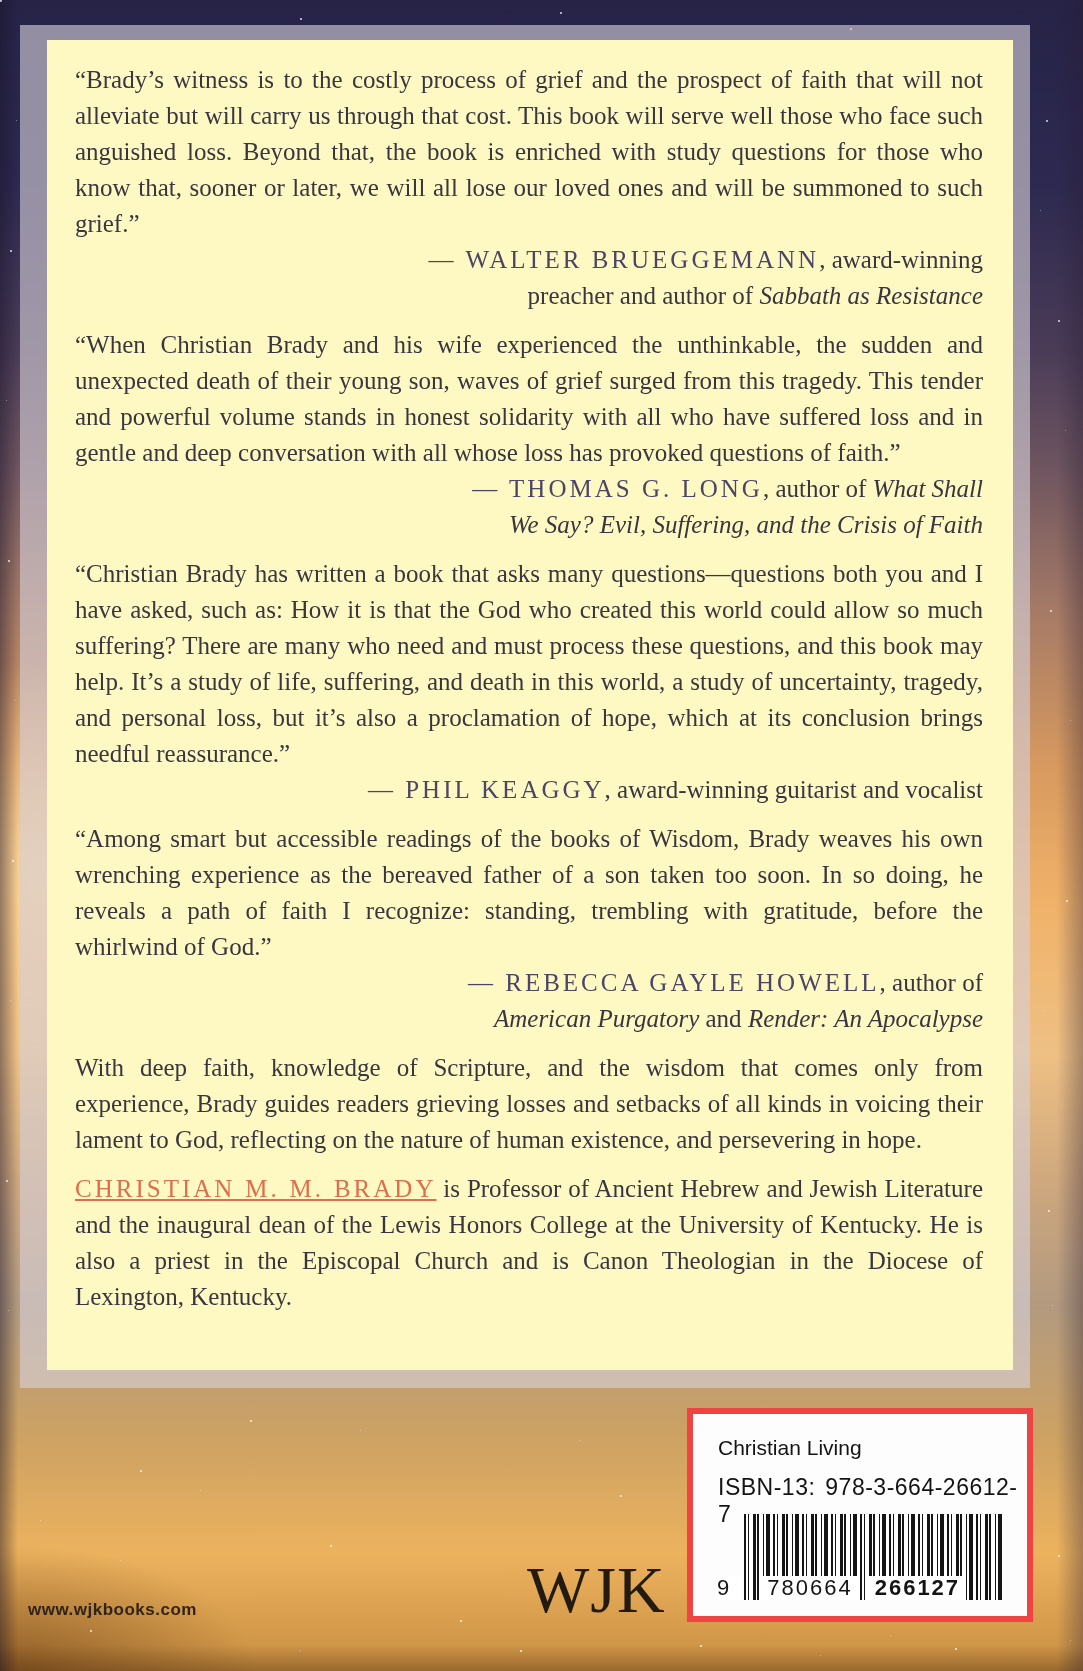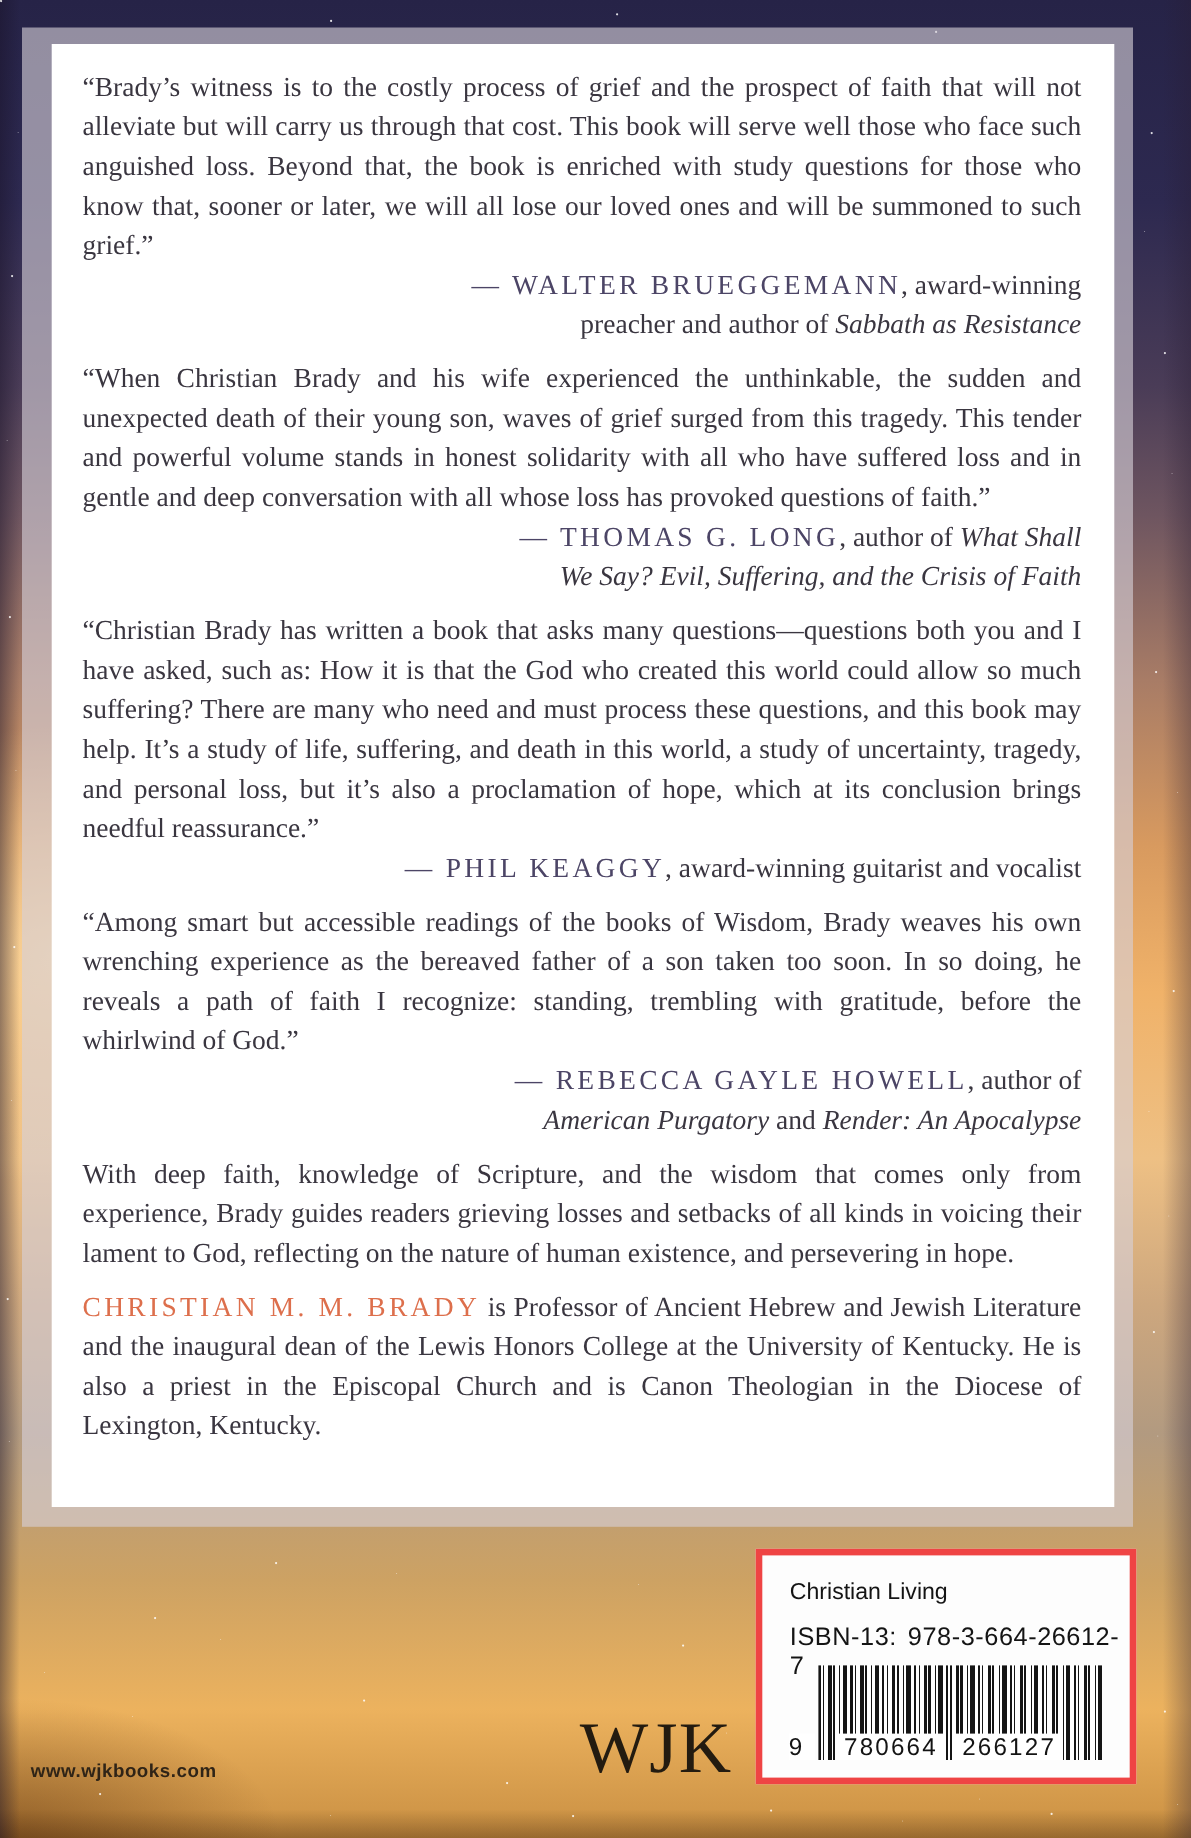--- a/index.html
+++ b/index.html
@@ -57,39 +57,40 @@
     360px 1430px 0 #fff,580px 1440px 0 #fff,660px 1575px 0 #fff,820px 1655px 0 #fff,
     40px 1520px 0 #fff,890px 1635px 0 #fff,300px 1650px 0 #fff,120px 1560px 0 #fff,
     1070px 1640px 0 #fff;}
   
   .panel-frame{
     position:absolute;left:20px;top:25px;width:1010px;height:1363px;
     background:rgba(214,208,216,.62);
   }
   .panel{
     position:absolute;left:47px;top:40px;width:966px;height:1330px;
-    background:#ffffff;
+    background:#fef9c3;
     box-sizing:border-box;
     padding:22px 30px 0 28px;
     overflow:hidden;
     color:#3a3640;
     font-size:25px;line-height:36px;
   }
   .quote{ text-align:justify; margin:0; }
   .block-gap{ margin-top:13px; }
   .attr{ text-align:right; margin:0; }
   .attr-name{
     color:#4c4566;
     letter-spacing:3px;
     font-variant:normal;
   }
   .it{ font-style:italic; }
   .bio-name{
     color:#dd6f4c;
     letter-spacing:3px;
+    text-decoration:underline;
   }
   
   .website{
     position:absolute;left:28px;top:1600px;
     font-family:"Liberation Sans","DejaVu Sans",sans-serif;
     font-size:17px;font-weight:600;color:#2f2417;
     letter-spacing:.5px;
   }
   .wjk-logo{
     position:absolute;left:527px;top:1552px;
@@ -117,21 +118,21 @@
       #151515 22px 26px,#fff 26px 29px);
   }
   .upc .bc-digits{
     position:absolute;left:24px;right:25px;bottom:16px;height:26px;
     display:flex;align-items:flex-end;
     font-size:22px;letter-spacing:2px;
   }
   .upc .bc-digits span{background:#fff;line-height:24px;}
   .upc .d-lead{padding:0 10px 0 0;}
   .upc .d-g1{margin-left:20px;padding:0 6px;}
-  .upc .d-g2{margin-left:10px;padding:0 6px;}
+  .upc .d-g2{margin-left:10px;padding:0 6px;font-weight:bold;}
 </style>
 </head>
 <body>
 
 <div id="cover">
   <div class="bg"></div>
   <div class="stars-a"></div>
   <div class="stars-b"></div>
 
   <div class="panel-frame"></div>

